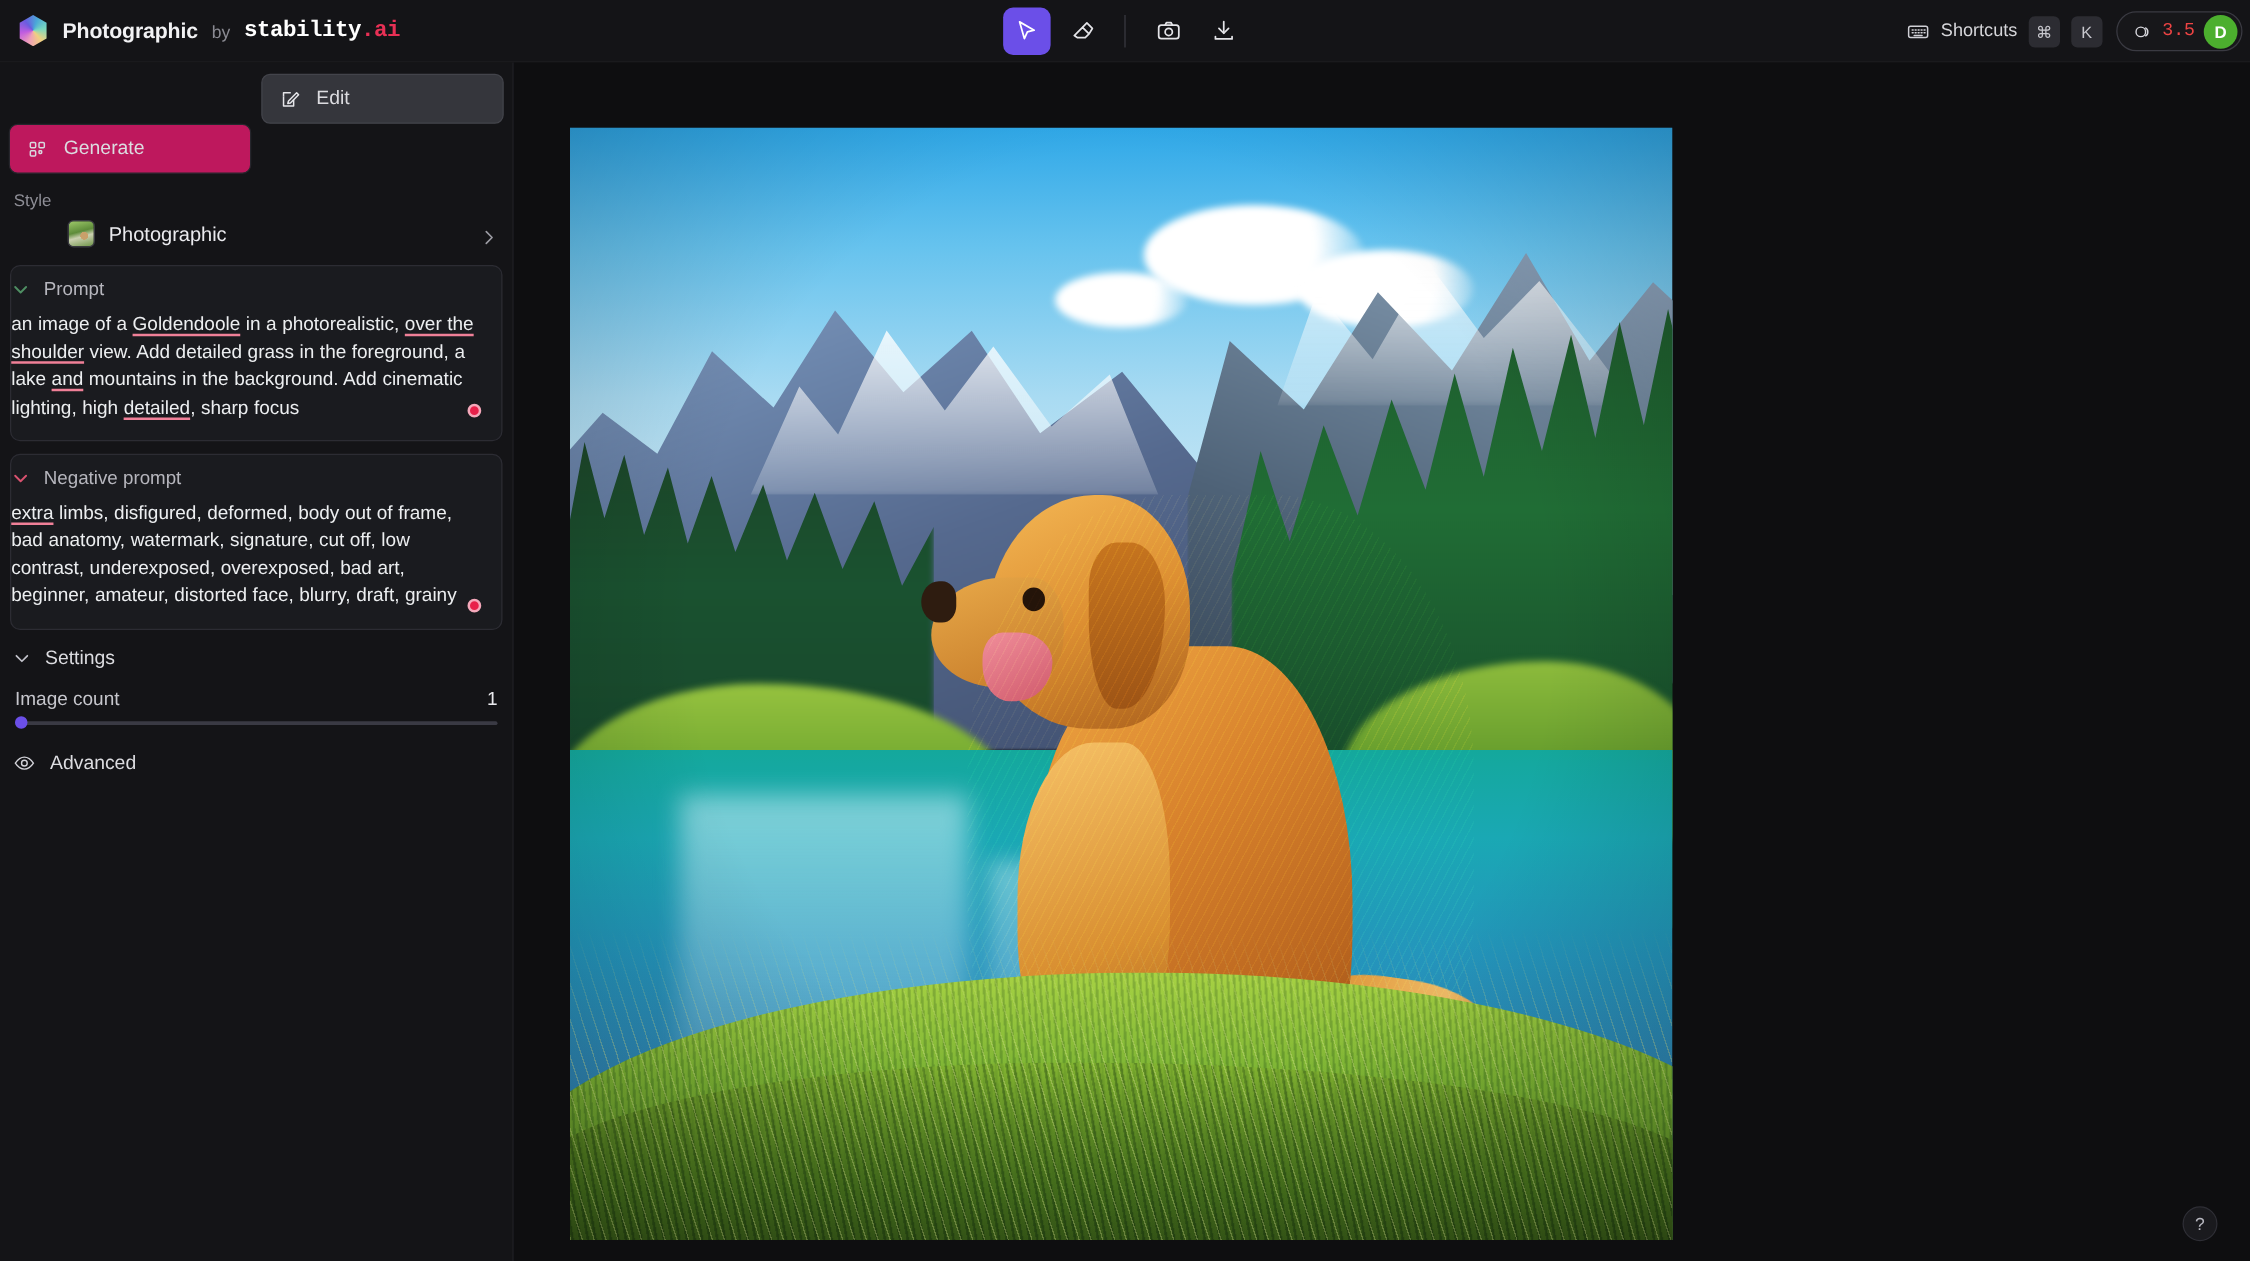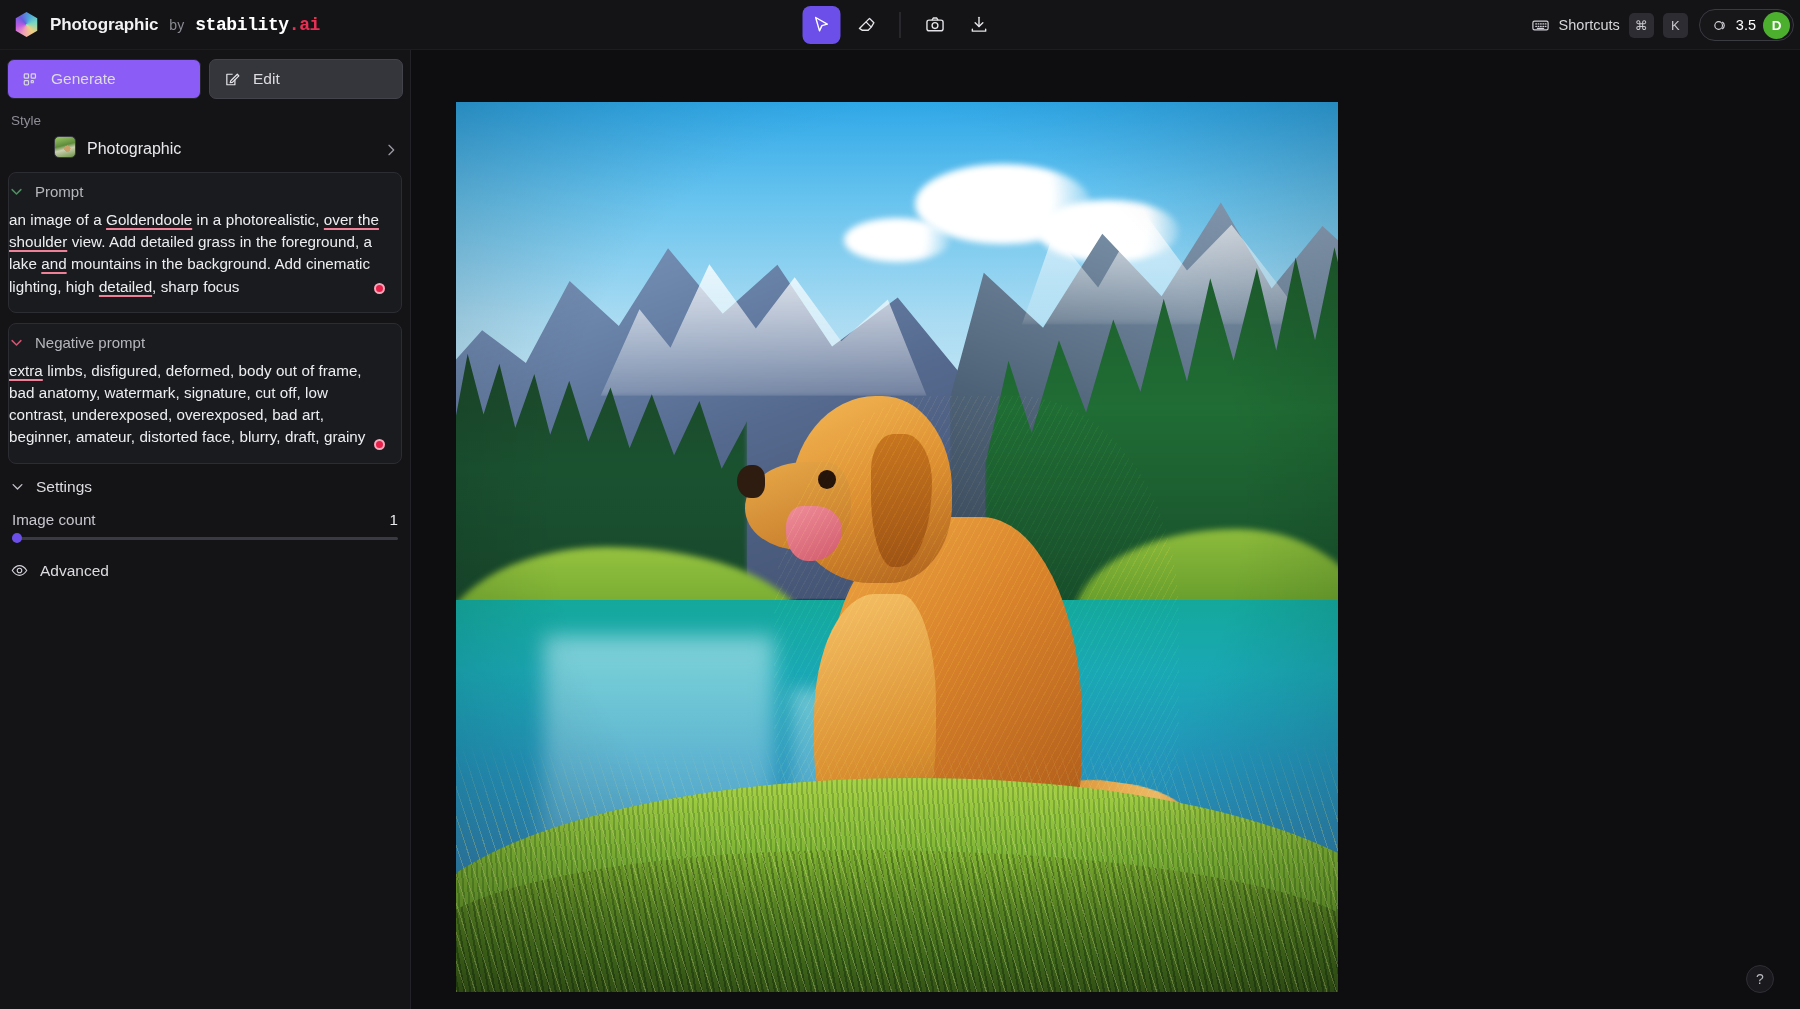--- a/index.html
+++ b/index.html
@@ -50,40 +50,40 @@
   .keycap {
     min-width: 25px; height: 25px; padding: 0 6px; border-radius: 5px;
     background: #2c2c32; color: #c8c8ce; font-size: 13px;
     display: flex; align-items: center; justify-content: center;
   }
   .credits-pill {
     display: flex; align-items: center; gap: 7px;
     height: 32px; padding: 0 3px 0 12px; border-radius: 17px;
     border: 1px solid #3a3a42; background: #17171a; cursor: pointer;
   }
-  .credits-val { font-size: 14.5px; color: #ffffff; }
+  .credits-val { font-size: 14.5px; color: #ef4444; font-family: Liberation Mono, monospace; }
   .avatar {
     width: 27px; height: 27px; border-radius: 50%; background: #4caf2e;
     display: flex; align-items: center; justify-content: center;
     font-size: 13.5px; font-weight: bold; color: #ffffff;
   }
 
   
   .sidebar {
     position: absolute; top: 50px; left: 0; width: 411px; height: 959px;
     background: #141417; border-right: 1px solid #222227;
   }
   .tabs { display: flex; gap: 8px; padding: 9px 7px; }
   .tab {
     flex: 1; height: 40px; border-radius: 7px;
     display: flex; align-items: center; gap: 12px; padding-left: 14px;
     font-size: 15.5px; color: #dcdce0; cursor: pointer;
     border: 1px solid transparent;
   }
-  .tab.inactive { background: #8b5cf6; border-color: #26262c; }
+  .tab.inactive { background: #be185d; border-color: #26262c; margin-top: 40px; }
   .tab.active { background: #35363c; border-color: #43444b; }
   .style-block { padding: 5px 11px 10px 11px; }
   .style-label { font-size: 13.5px; color: #8e8e96; margin-bottom: 8px; }
   .style-row { display: flex; align-items: flex-end; gap: 11px; cursor: pointer; margin-left: 43px; }
   .style-thumb {
     width: 22px; height: 22px; border-radius: 5px; flex-shrink: 0;
     background:
       radial-gradient(circle at 62% 58%, #c9a06a 0 18%, transparent 19%),
       linear-gradient(165deg, #9ec96a 0%, #5e8c3a 42%, #cbd0b0 60%, #6d9448 100%);
     border: 1px solid #3a3a42;

